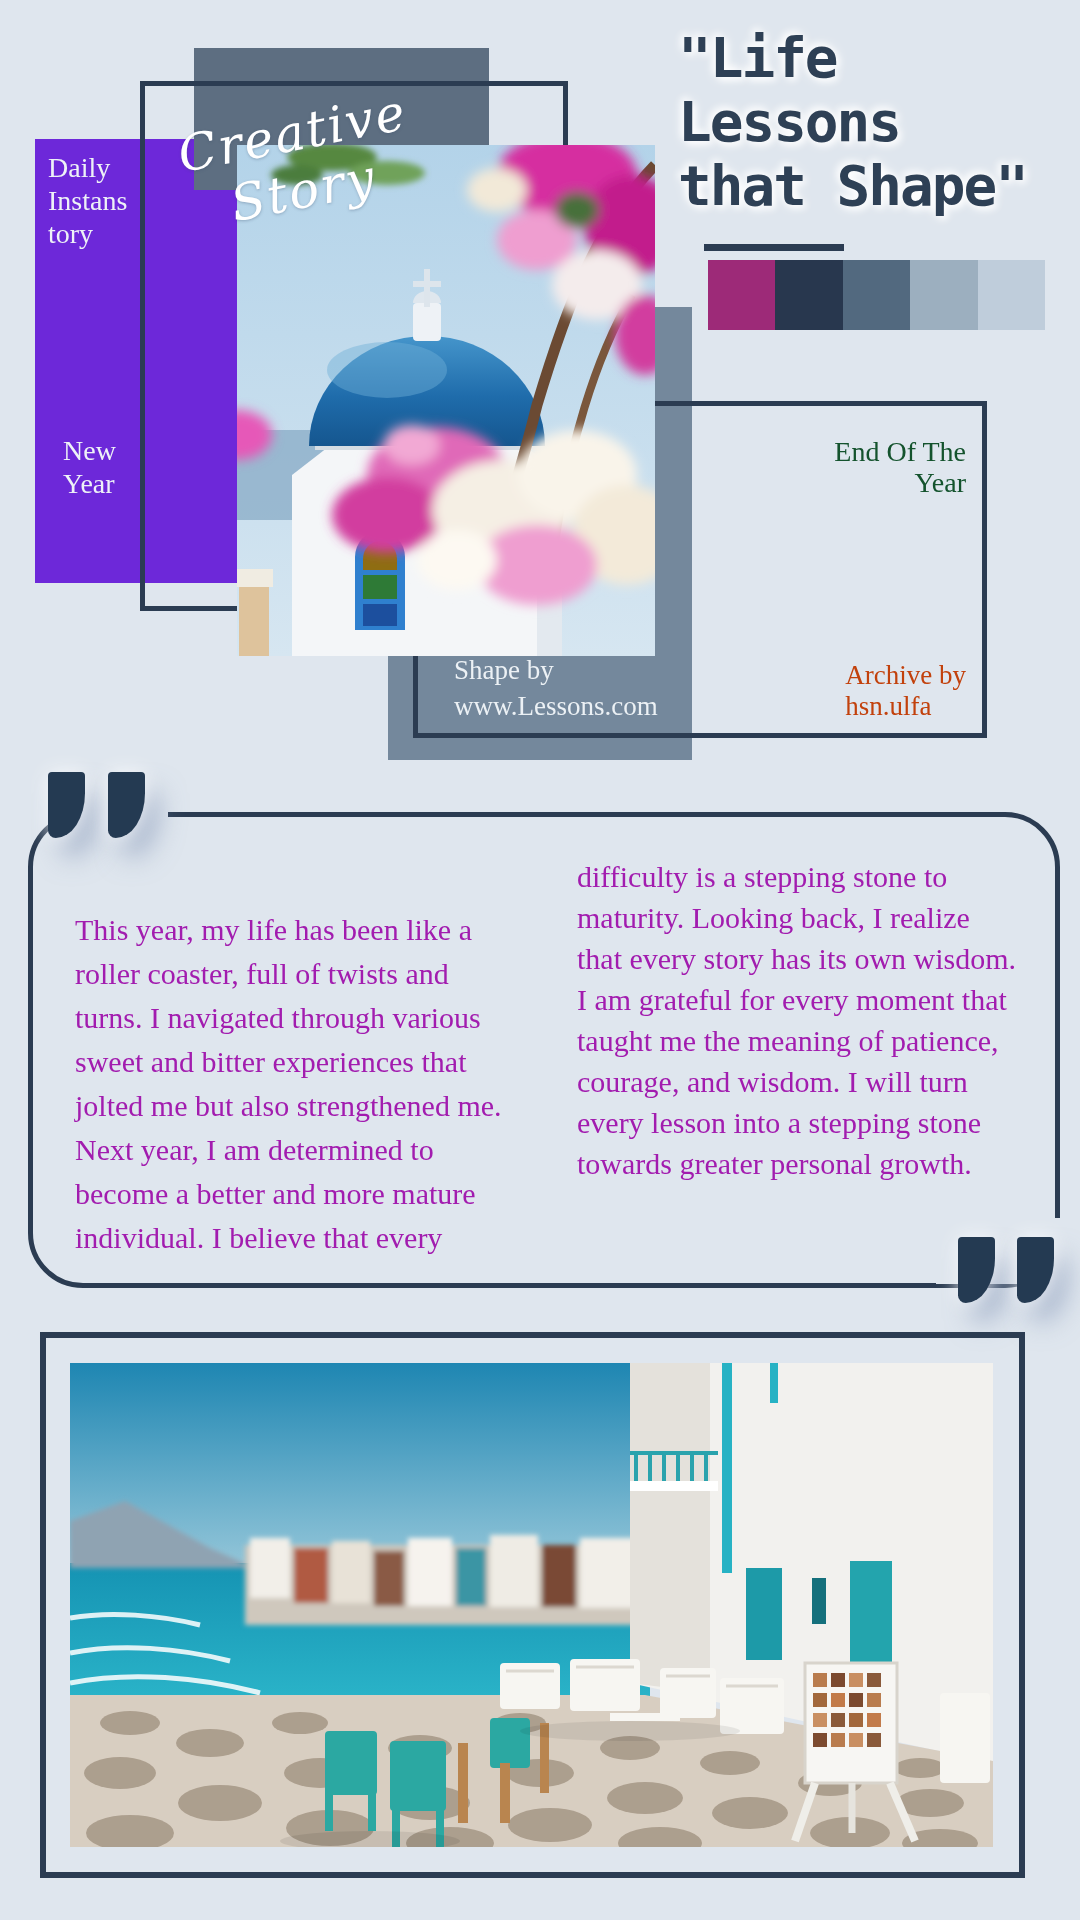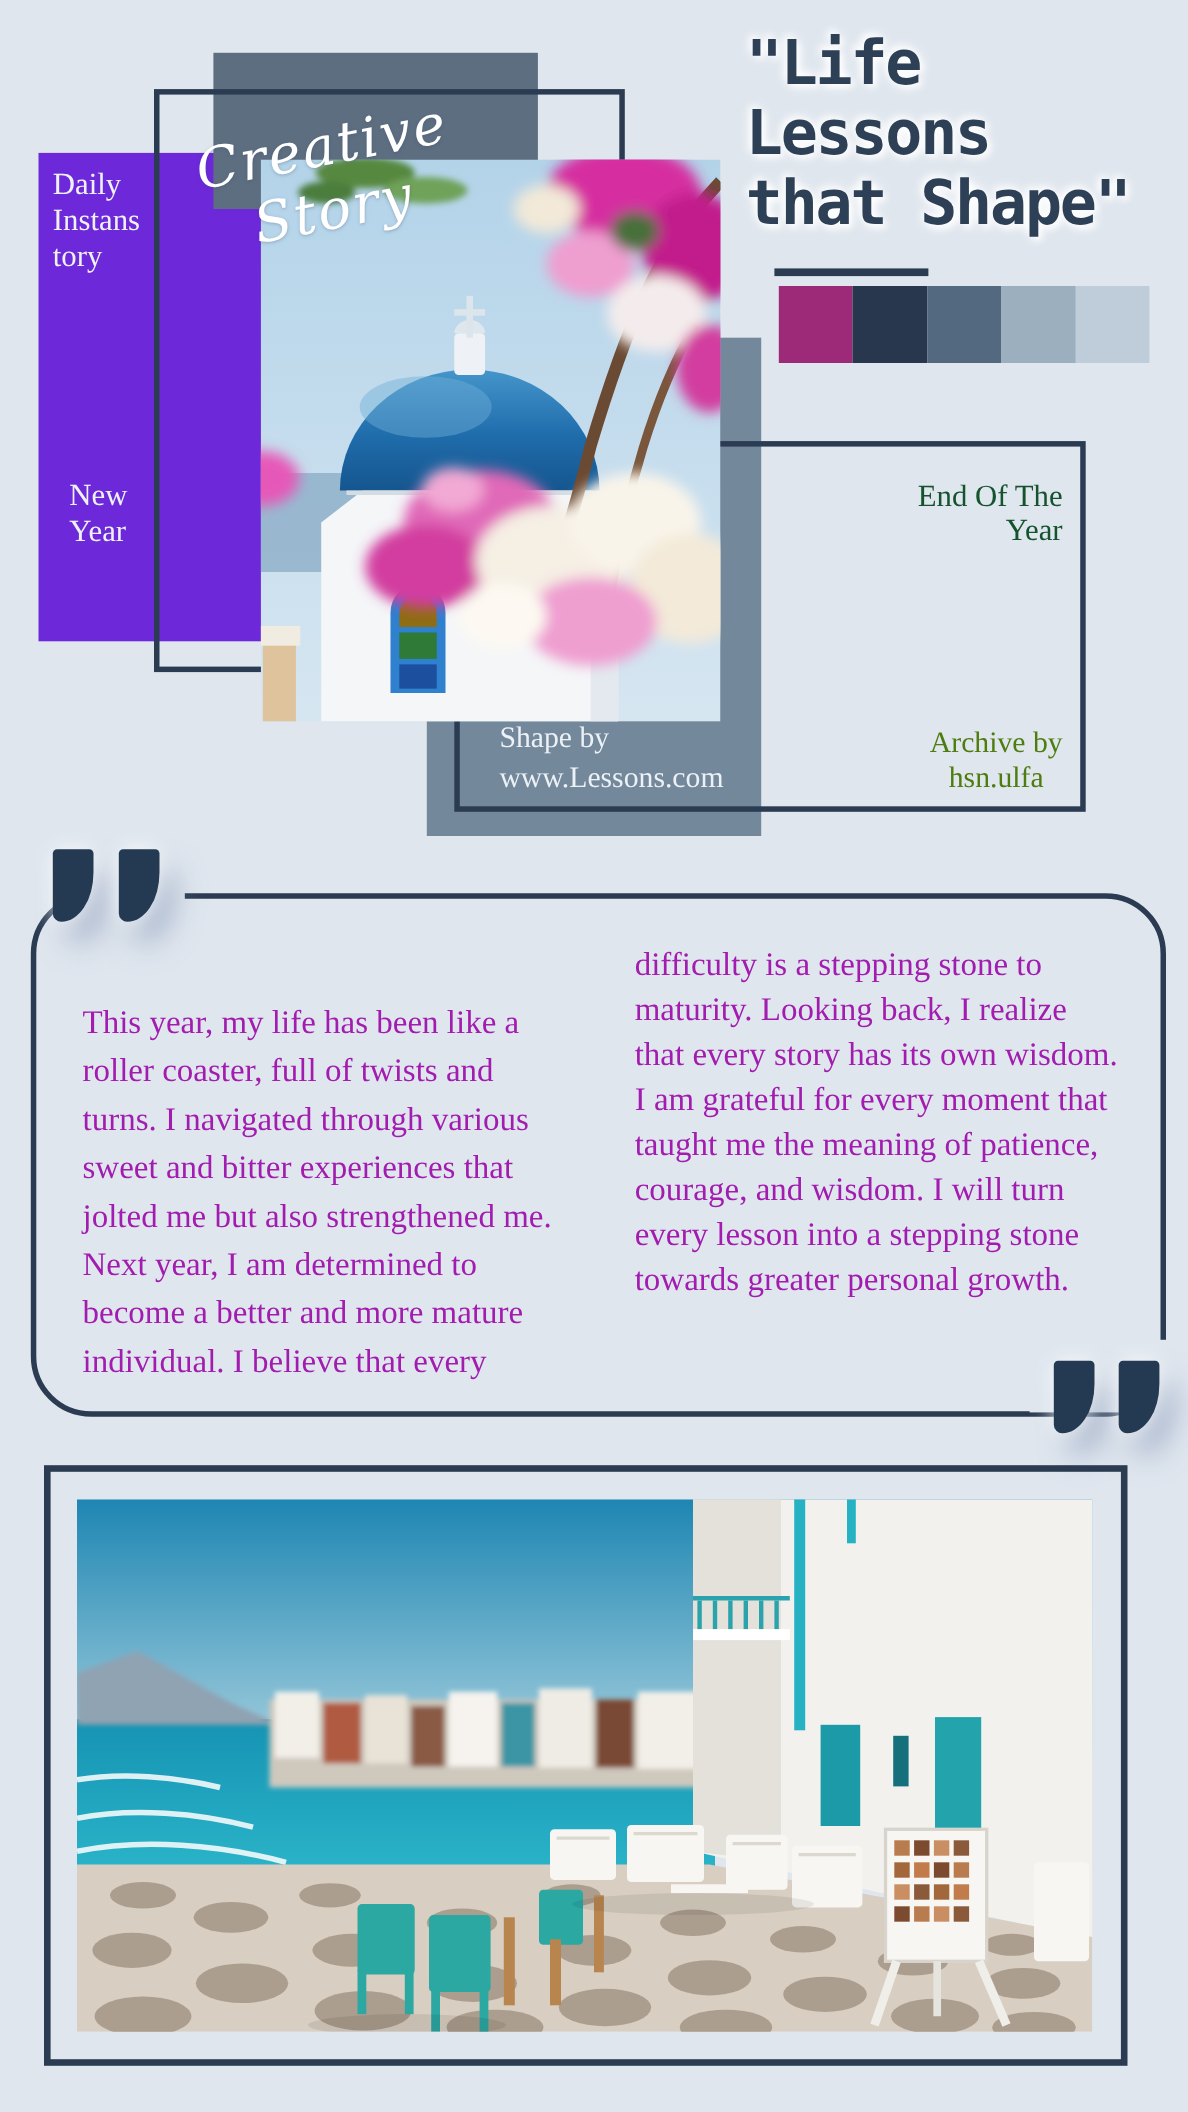--- a/index.html
+++ b/index.html
@@ -12,21 +12,21 @@
   .dark-rect{left:194px;top:48px;width:295px;height:142px;background:#5d6e81;}
   .left-panel{left:35px;top:139px;width:210px;height:444px;background:#6d28d9;}
   .panel-label{color:#eef2f7;font-size:28px;line-height:33px;}
   .daily{left:13px;top:12px;}
   .newyear{left:28px;top:295px;}
   .box1{left:140px;top:81px;width:418px;height:520px;border:5px solid #2b3c52;}
   .capcut-panel{left:388px;top:307px;width:304px;height:453px;background:#74889c;}
   .madeby{left:66px;top:345px;color:#ecf1f5;font-size:27px;line-height:36px;}
   .box2{left:413px;top:401px;width:564px;height:327px;border:5px solid #2b3c52;}
   .year-label{right:114px;top:415px;text-align:right;color:#14532d;font-size:28px;line-height:31px;margin-top:21px;}
-  .archive-label{right:114px;top:660px;text-align:center;color:#4d7c0f;font-size:27px;line-height:31px;}
+  .archive-label{right:114px;top:660px;text-align:left;color:#c2410c;font-size:27px;line-height:31px;}
 
   .photo1{left:237px;top:145px;width:418px;height:511px;}
   .script-text{left:128px;top:104px;width:340px;text-align:center;color:#ffffff;
       font-family:"DejaVu Serif","Liberation Serif",serif;font-style:italic;font-size:50px;
       letter-spacing:2px;transform:rotate(-11deg);text-shadow:0 1px 3px rgba(60,80,110,.35);}
 
   
   .title{left:678px;top:26px;width:400px;color:#2e4055;
       font-family:"DejaVu Sans Mono","Liberation Sans",sans-serif;font-weight:bold;
       font-size:56px;line-height:64px;letter-spacing:-2px;

